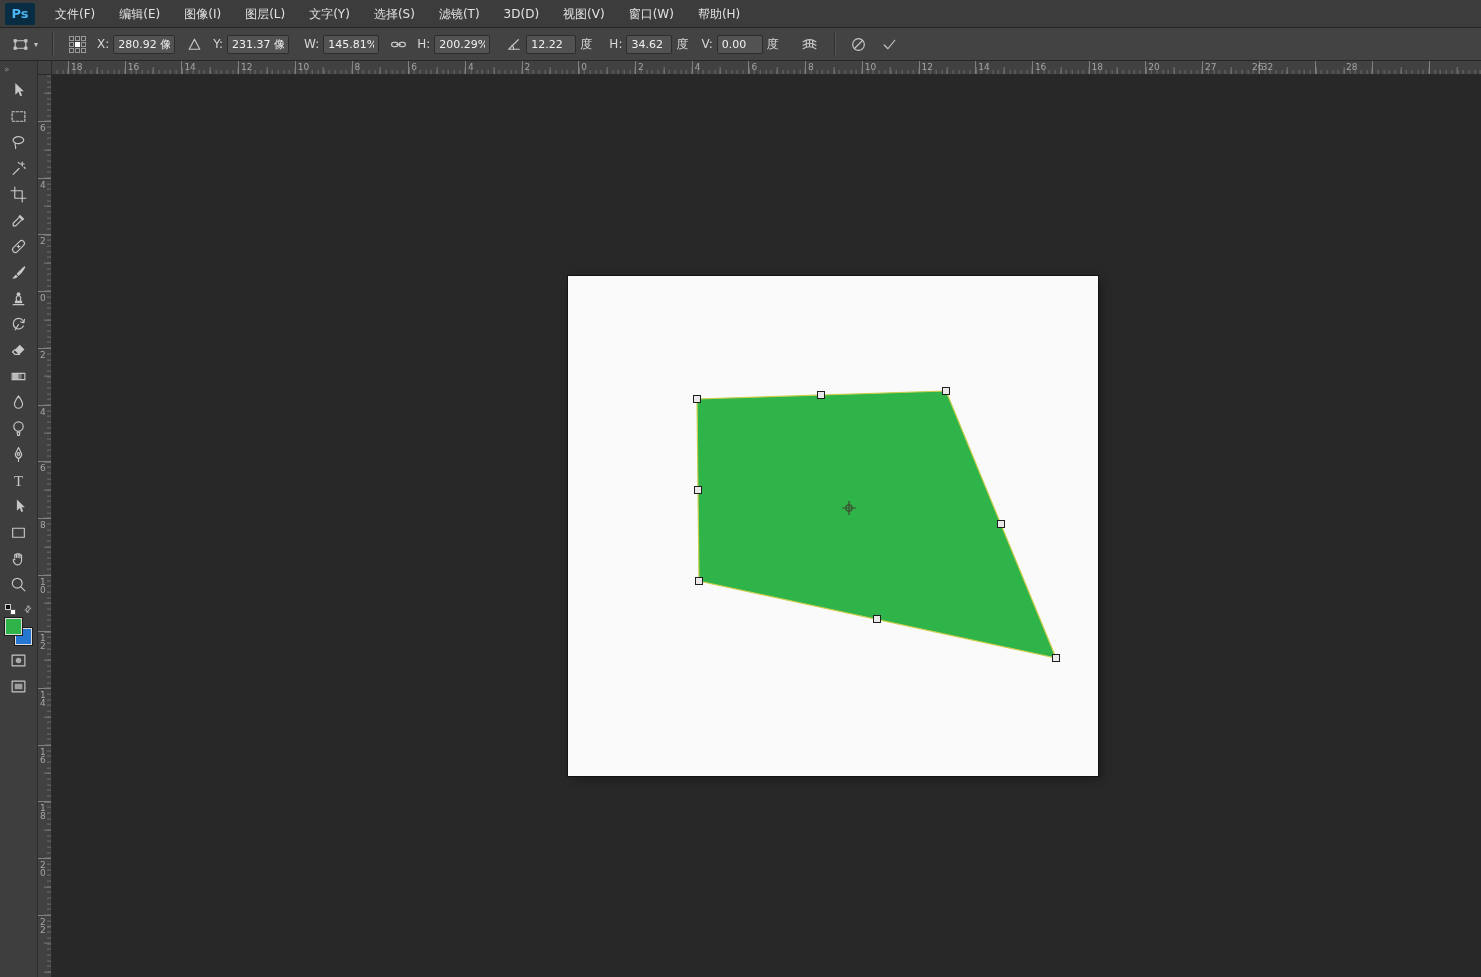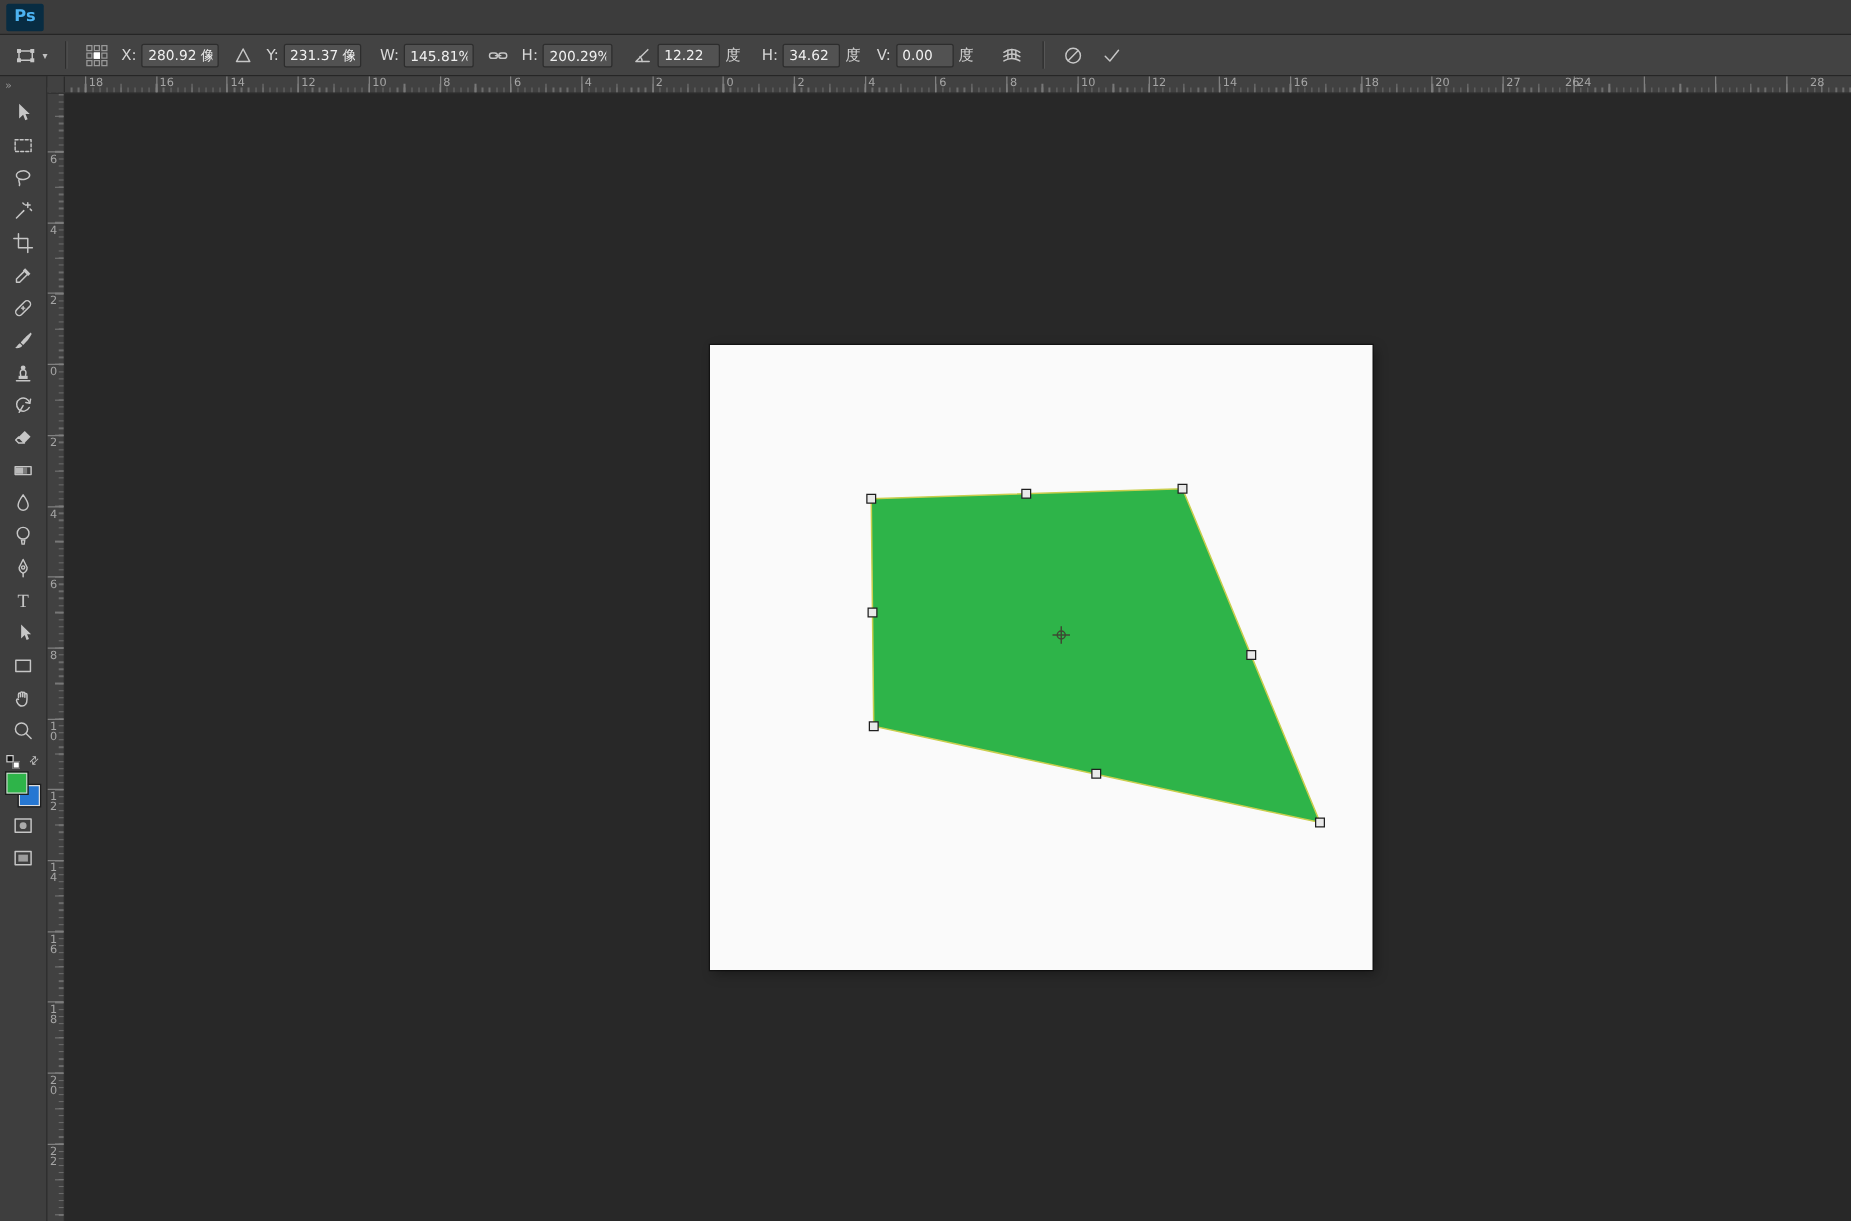--- a/index.html
+++ b/index.html
@@ -77,20 +77,33 @@
   .vlabel{position:absolute;left:2px;font-size:9px;line-height:8px;color:#a5a5a5;white-space:pre-line}
 
   .pasteboard{flex:1;position:relative;background:#282828;overflow:hidden}
   .document{position:absolute;box-shadow:0 0 0 1px rgba(0,0,0,.45),3px 3px 9px rgba(0,0,0,.35)}
 </style>
 </head>
 <body>
 
 <div class="menubar">
   <div class="ps-logo">Ps</div>
+  <div style="display:flex">
+      <div class="menu-item">文件(F)</div>
+      <div class="menu-item">编辑(E)</div>
+      <div class="menu-item">图像(I)</div>
+      <div class="menu-item">图层(L)</div>
+      <div class="menu-item">文字(Y)</div>
+      <div class="menu-item">选择(S)</div>
+      <div class="menu-item">滤镜(T)</div>
+      <div class="menu-item">3D(D)</div>
+      <div class="menu-item">视图(V)</div>
+      <div class="menu-item">窗口(W)</div>
+      <div class="menu-item">帮助(H)</div>
+    </div>
 </div>
 
 <div class="optionsbar">
   <div class="grp obtn" style="width:auto;padding:0 2px">
     <svg class="ti" viewBox="0 0 16 16">
       <rect x="3" y="4.5" width="10" height="7"></rect>
       <rect class="fill" x="1.5" y="3" width="3" height="3"></rect>
         <rect class="fill" x="11.5" y="3" width="3" height="3"></rect>
       <rect class="fill" x="1.5" y="10" width="3" height="3"></rect>
         <rect class="fill" x="11.5" y="10" width="3" height="3"></rect>
@@ -376,25 +389,25 @@
           <span class="hlabel" style="left: 940.2px;">14</span>
           <div class="htick" style="left: 993.9px;"></div>
           <span class="hlabel" style="left: 996.9px;">16</span>
           <div class="htick" style="left: 1050.6px;"></div>
           <span class="hlabel" style="left: 1053.6px;">18</span>
           <div class="htick" style="left: 1107.3px;"></div>
           <span class="hlabel" style="left: 1110.3px;">20</span>
           <div class="htick" style="left: 1164px;"></div>
           <span class="hlabel" style="left: 1167px;">27</span>
           <div class="htick" style="left: 1220.7px;"></div>
-          <span class="hlabel" style="left: 1223.7px;">24</span>
+          <span class="hlabel" style="left: 1223.7px;">32</span>
           <div class="htick" style="left: 1277.4px;"></div>
           <span class="hlabel" style="left: 1214px;">26</span>
           <div class="htick" style="left: 1334.1px;"></div>
-          <span class="hlabel" style="left: 1410px;">28</span>
+          <span class="hlabel" style="left: 1308px;">28</span>
           <div class="htick" style="left: 1390.8px;"></div>
           <span class="hlabel" style="left: 1469px;">30</span>
         </div>
       <div class="canvasrow">
         <div class="vruler">
           <div class="minor"></div>
           <div class="mid"></div>
         <div class="vtick" style="top: 46px;"></div>
             <span class="vlabel" style="top: 49px;">6</span>
             <div class="vtick" style="top: 102.7px;"></div>

